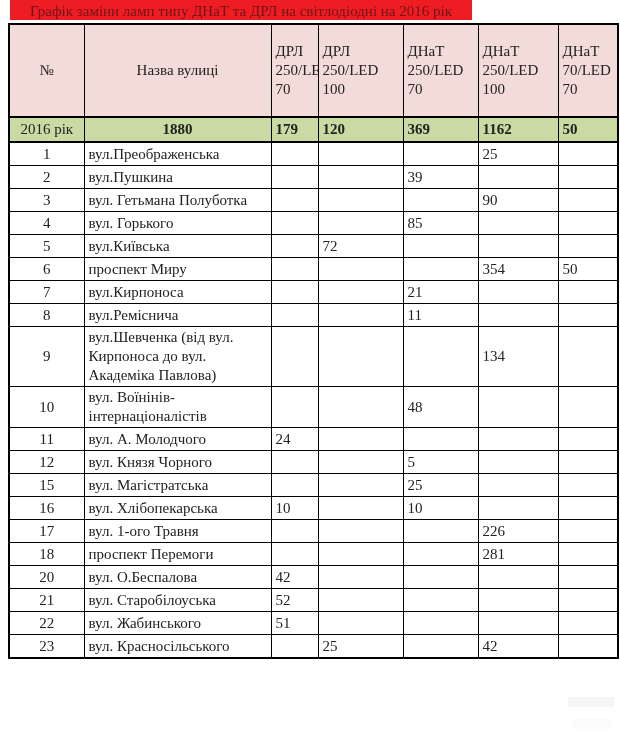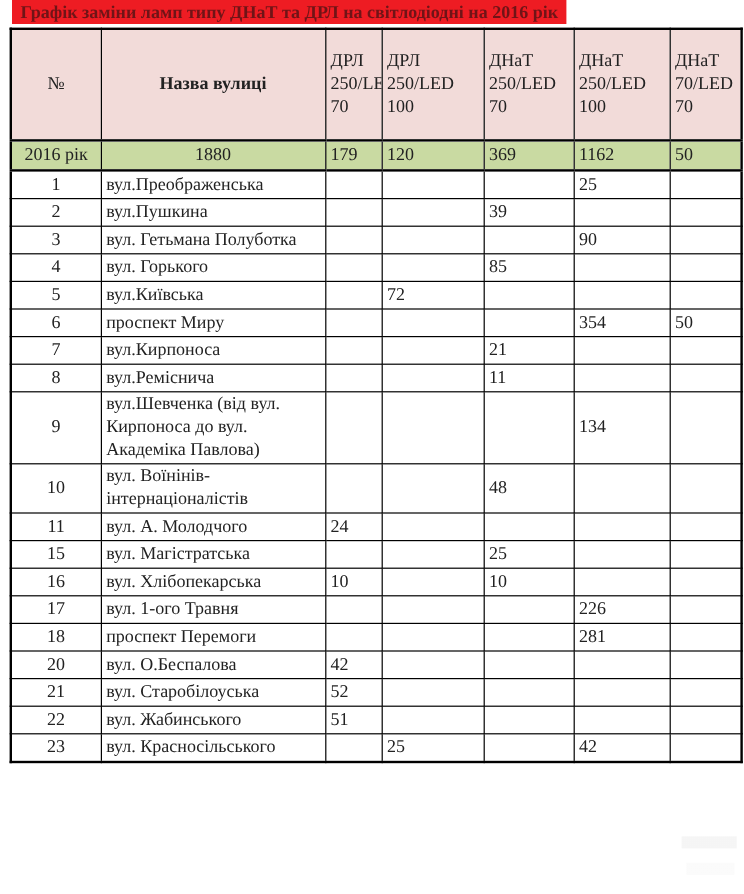--- a/index.html
+++ b/index.html
@@ -15,22 +15,22 @@
   body{
     width:620px;height:745px;overflow:hidden;position:relative;
     background:var(--page-bg);
     font-family:"Liberation Serif", serif;
     color:var(--text);
   }
   .title-bar{
     position:absolute;left:10px;top:0;height:20px;
     background:var(--title-bg);
     color:var(--title-text);
-    font-weight:bold;font-size:15px;line-height:22px;
-    padding:0 7px;white-space:nowrap;
+    font-weight:normal;font-size:15px;line-height:22px;
+    padding:0 20px;white-space:nowrap;
   }
   table.main{
     position:absolute;left:8px;top:23px;width:609px;
     border-collapse:collapse;table-layout:fixed;
     border:2px solid var(--border);
   }
   col.c-num{width:75px;}
   col.c-street{width:187px;}
   col.c-v1{width:47px;}
   col.c-v2{width:85px;}
@@ -42,24 +42,24 @@
     font-size:15px;line-height:19px;
     padding:1px 4px;vertical-align:middle;
     overflow:hidden;
   }
   thead th{
     background:var(--header-bg);
     font-weight:normal;text-align:left;
     height:89px;
   }
   thead th.center{text-align:center;}
-  thead th.bold{font-weight:bold;}
+  thead th.bold{font-weight:normal;}
   tr.totals td{
     background:var(--totals-bg);
-    font-weight:normal;
+    font-weight:bold;
     border-top:2px solid var(--border);
     border-bottom:2px solid var(--border);
     height:21px;
   }
   tr.totals td.year{font-weight:normal;text-align:center;margin-left:22px;}
   tr.totals td.total{text-align:center;}
   tbody td{height:20px;}
   td.num{text-align:center;}
   td.street,td.val{text-align:left;}
   .watermark{
@@ -205,20 +205,29 @@
       <tr>
         <td class="num">11</td>
         <td class="street">вул. А. Молодчого</td>
         <td class="val">24</td>
         <td class="val"></td>
         <td class="val"></td>
         <td class="val"></td>
         <td class="val"></td>
       </tr>
       <tr>
+        <td class="num">12</td>
+        <td class="street">вул. Князя Чорного</td>
+        <td class="val"></td>
+        <td class="val"></td>
+        <td class="val">5</td>
+        <td class="val"></td>
+        <td class="val"></td>
+      </tr>
+      <tr>
         <td class="num">15</td>
         <td class="street">вул. Магістратська</td>
         <td class="val"></td>
         <td class="val"></td>
         <td class="val">25</td>
         <td class="val"></td>
         <td class="val"></td>
       </tr>
       <tr>
         <td class="num">16</td>

